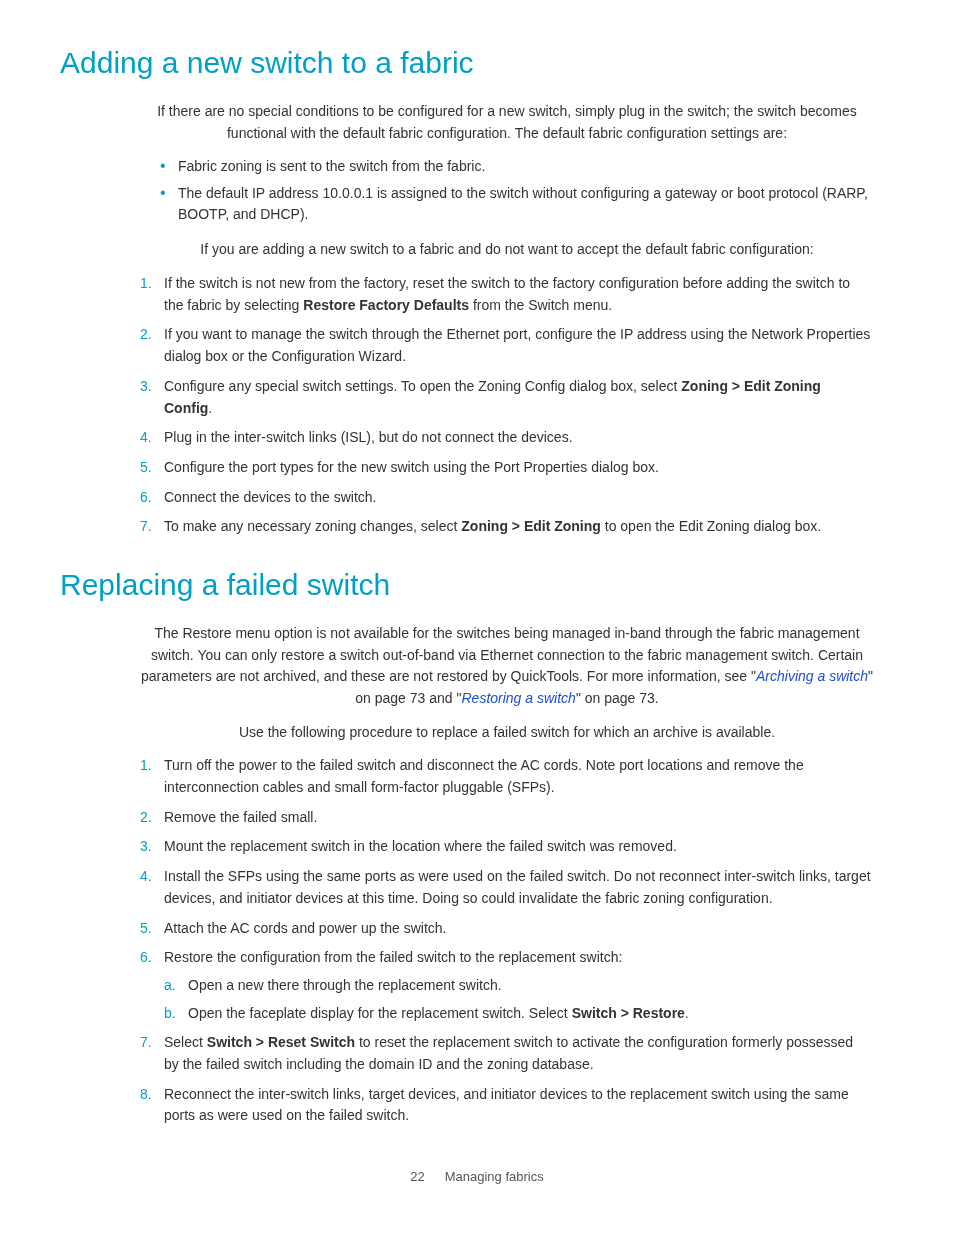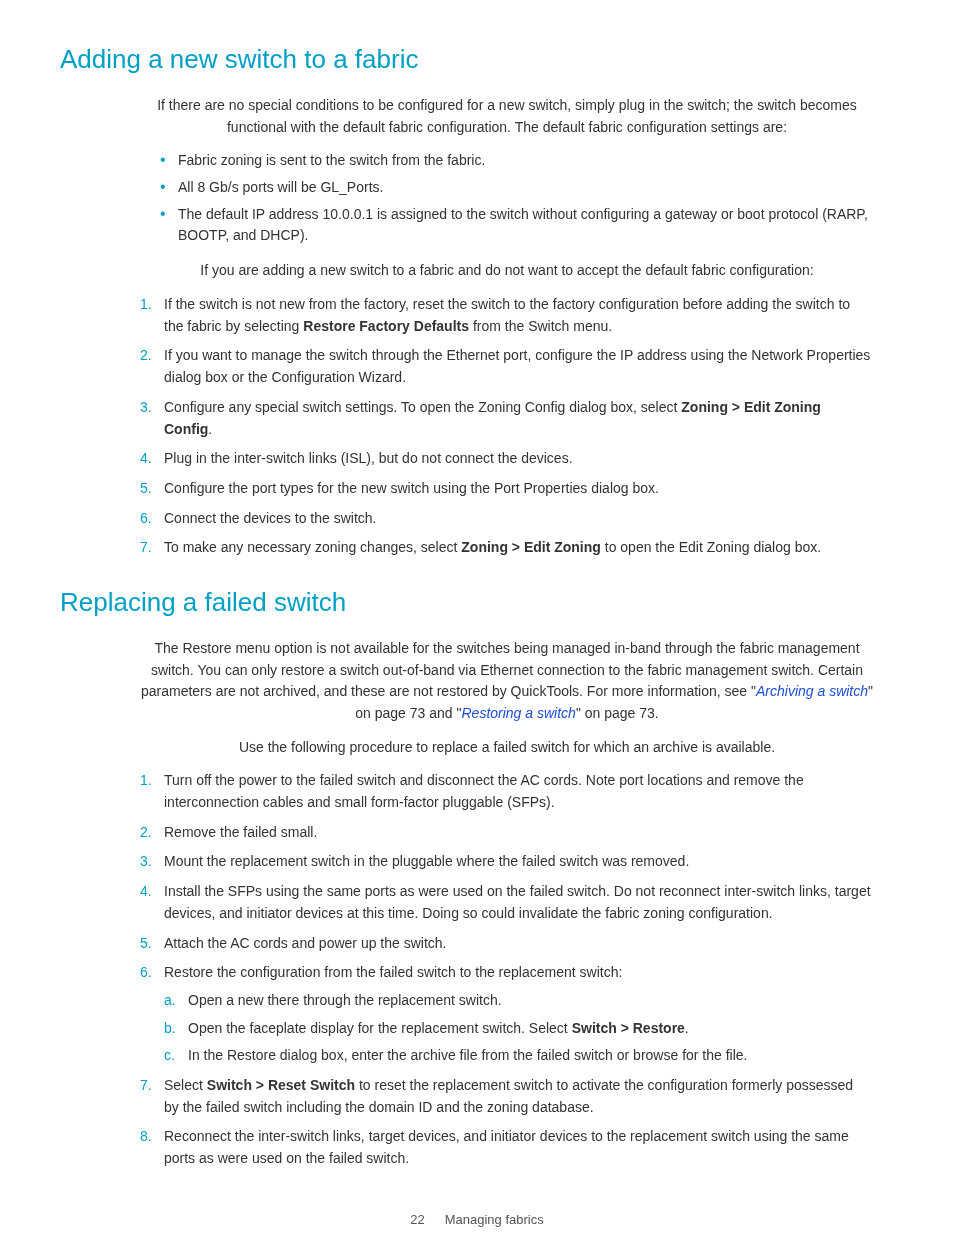--- a/index.html
+++ b/index.html
@@ -14,21 +14,21 @@
       color: #333333;
       line-height: 1.5;
     }
     .page {
       width: 954px;
       min-height: 1235px;
       background: #ffffff;
       padding: 40px 60px 60px 60px;
     }
     h1.section-title {
-      font-size: 26px;
+      font-size: 30px;
       font-weight: normal;
       color: #00a0c6;
       margin-bottom: 16px;
     }
     .content-block {
       margin-left: 80px;
       margin-right: 20px;
     }
     p {
       margin-bottom: 12px;
@@ -129,21 +129,20 @@
 
 <div class="page">
 
   <h1 class="section-title">Adding a new switch to a fabric</h1>
 
   <div class="content-block section-gap">
     <p>If there are no special conditions to be configured for a new switch, simply plug in the switch; the switch becomes functional with the default fabric configuration. The default fabric configuration settings are:</p>
 
     <ul class="bullet-list">
       <li><span>Fabric zoning is sent to the switch from the fabric.</span></li>
-      <li><span>All 8 Gb/s ports will be GL_Ports.</span></li>
       <li><span>The default IP address 10.0.0.1 is assigned to the switch without configuring a gateway or boot protocol (RARP, BOOTP, and DHCP).</span></li>
     </ul>
 
     <p>If you are adding a new switch to a fabric and do not want to accept the default fabric configuration:</p>
 
     <ol class="numbered-list">
       <li>
         If the switch is not new from the factory, reset the switch to the factory configuration before adding the switch to the fabric by selecting <strong>Restore Factory Defaults</strong> from the Switch menu.
       </li>
       <li>
@@ -177,34 +176,33 @@
       <p>Use the following procedure to replace a failed switch for which an archive is available.</p>
 
       <ol class="numbered-list">
         <li>
           Turn off the power to the failed switch and disconnect the AC cords. Note port locations and remove the interconnection cables and small form-factor pluggable (SFPs).
         </li>
         <li>
           Remove the failed small.
         </li>
         <li>
-          Mount the replacement switch in the pluggable where the failed switch was removed.
+          Mount the replacement switch in the location where the failed switch was removed.
         </li>
         <li>
           Install the SFPs using the same ports as were used on the failed switch. Do not reconnect inter-switch links, target devices, and initiator devices at this time. Doing so could invalidate the fabric zoning configuration.
         </li>
         <li>
           Attach the AC cords and power up the switch.
         </li>
         <li>
           Restore the configuration from the failed switch to the replacement switch:
           <ol class="sub-list">
             <li>Open a new there through the replacement switch.</li>
             <li>Open the faceplate display for the replacement switch. Select <strong>Switch &gt; Restore</strong>.</li>
-            <li>In the Restore dialog box, enter the archive file from the failed switch or browse for the file.</li>
           </ol>
         </li>
         <li>
           Select <strong>Switch &gt; Reset Switch</strong> to reset the replacement switch to activate the configuration formerly possessed by the failed switch including the domain ID and the zoning database.
         </li>
         <li>
           Reconnect the inter-switch links, target devices, and initiator devices to the replacement switch using the same ports as were used on the failed switch.
         </li>
       </ol>
     </div>

